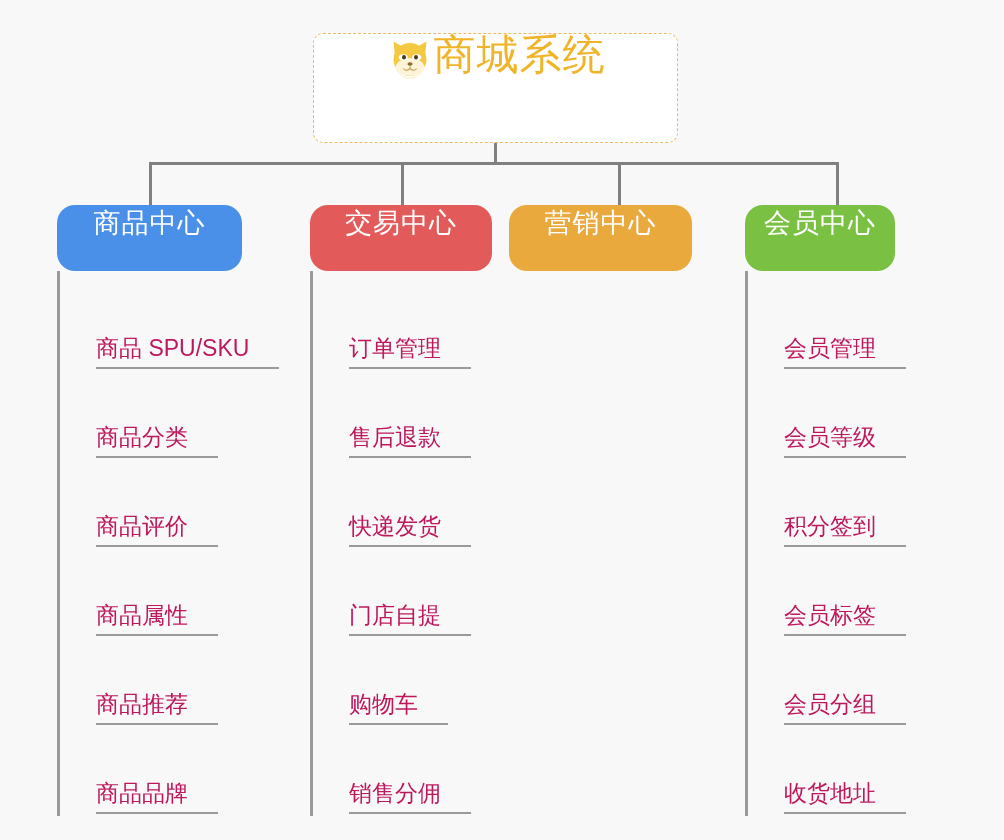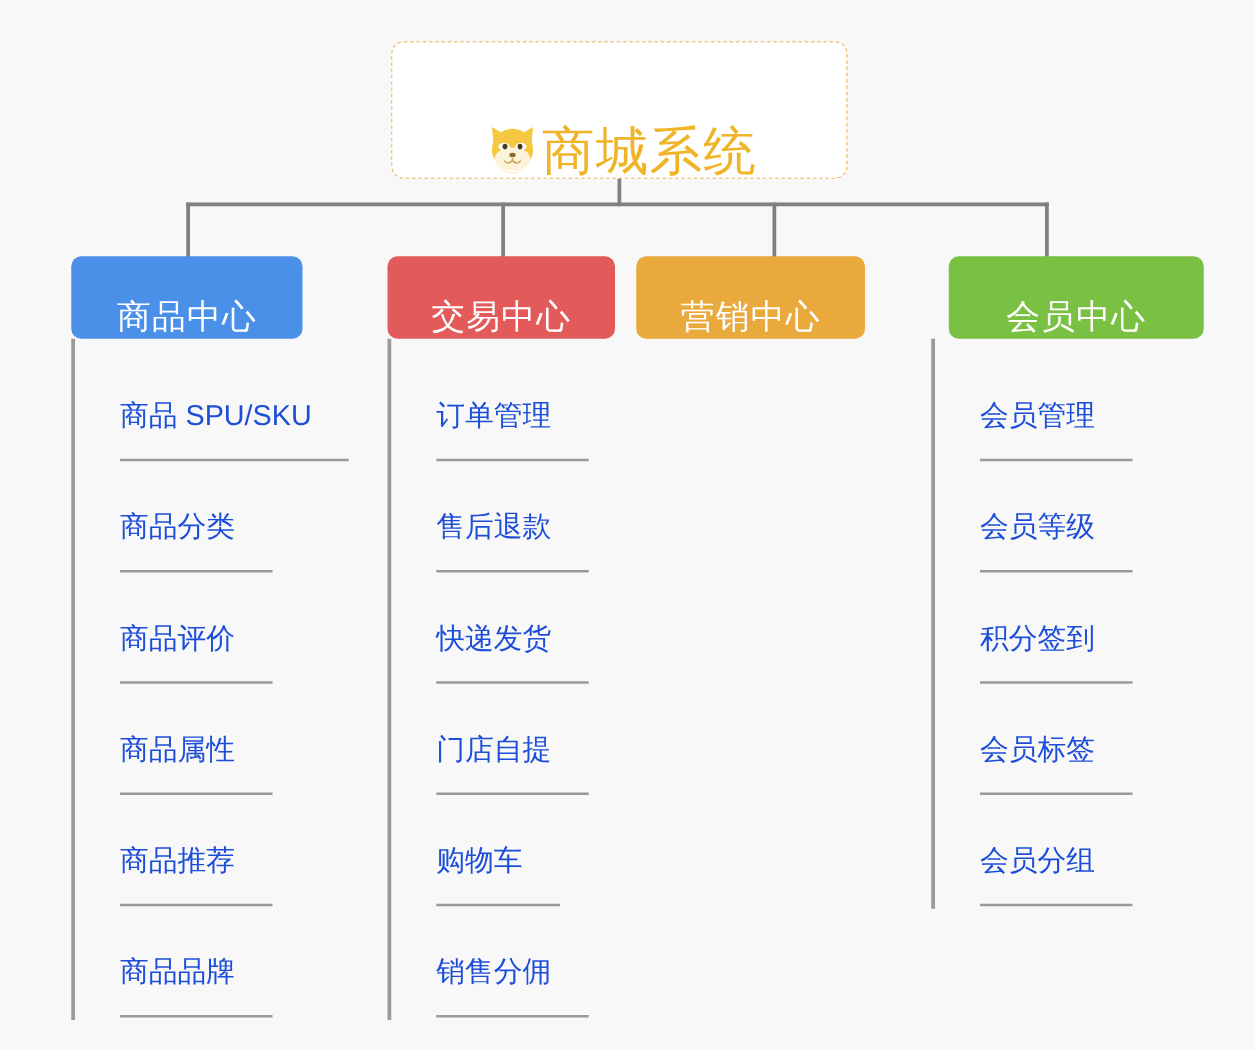--- a/index.html
+++ b/index.html
@@ -23,21 +23,21 @@
   .root-node {
     position: absolute;
     left: 313px;
     top: 33px;
     width: 365px;
     height: 110px;
     background: #ffffff;
     border: 1px dashed #eab961;
     border-radius: 10px;
     display: flex;
-    align-items: flex-end;
+    align-items: flex-start;
     justify-content: center;
   }
   .root-icon {
     width: 48px;
     height: 48px;
     flex: 0 0 48px;
     display: block;
   }
   .root-title {
     font-size: 42px;
@@ -55,23 +55,23 @@
   .conn-v { width: 3px; }
   .conn-h { height: 3px; }
 
   
   .column {
     position: absolute;
     top: 205px;
   }
   .cat-header {
     height: 66px;
-    border-radius: 8px;
+    border-radius: 18px;
     display: flex;
-    align-items: flex-end;
+    align-items: flex-start;
     justify-content: center;
     color: #ffffff;
     font-size: 27px;
     letter-spacing: 1px;
     white-space: nowrap;
   }
   .cat-body {
     position: relative;
     margin-top: 0;
     padding-top: 11px;
@@ -81,37 +81,37 @@
   .leaf {
     position: relative;
     height: 89px;
     display: flex;
     align-items: flex-end;
     padding-left: 34px;
     padding-bottom: 2px;
   }
   .leaf-label {
     font-size: 23px;
-    color: #1d4ed8;
+    color: #be185d;
     line-height: 1.1;
     white-space: nowrap;
-    padding-bottom: 22px;
+    padding-bottom: 6px;
     border-bottom: 2px solid #9a9a9a;
     padding-right: 30px;
   }
 
   
   #col-0 { left: 57px;  }
   #col-0 .cat-header { width: 185px; }
   #col-1 { left: 310px; }
   #col-1 .cat-header { width: 182px; }
   #col-2 { left: 509px; }
   #col-2 .cat-header { width: 183px; }
   #col-3 { left: 745px; }
-  #col-3 .cat-header { width: 204px; margin-left: 14px; }
+  #col-3 .cat-header { width: 150px; }
 </style>
 </head>
 <body>
 
 <div id="diagram">
 
   <div class="root-node">
     <svg class="root-icon" viewBox="0 0 64 64">
 
       <path d="M10 10 L12 30 L24 18 Z" fill="#f5c842"></path>
@@ -214,16 +214,19 @@
         </div>
       <div class="leaf">
           <span class="leaf-label">积分签到</span>
         </div>
       <div class="leaf">
           <span class="leaf-label">会员标签</span>
         </div>
       <div class="leaf">
           <span class="leaf-label">会员分组</span>
         </div>
+      <div class="leaf">
+          <span class="leaf-label">收货地址</span>
+        </div>
     </div>
   </div>
 
 </div>
 
 </body></html>

